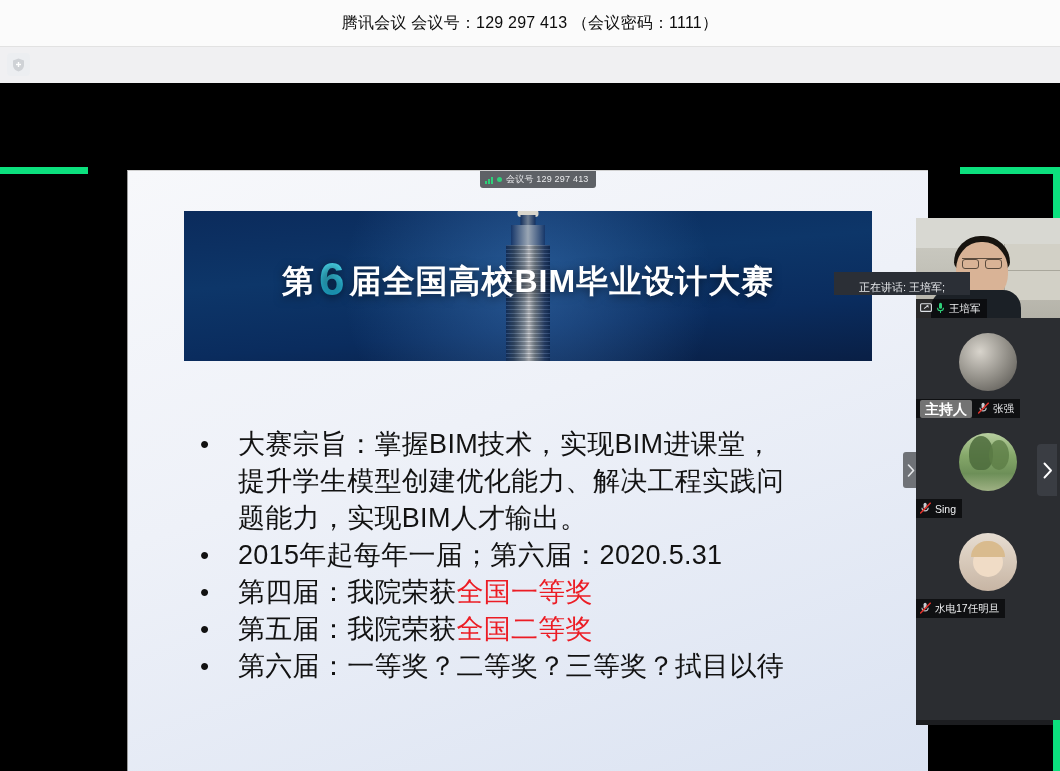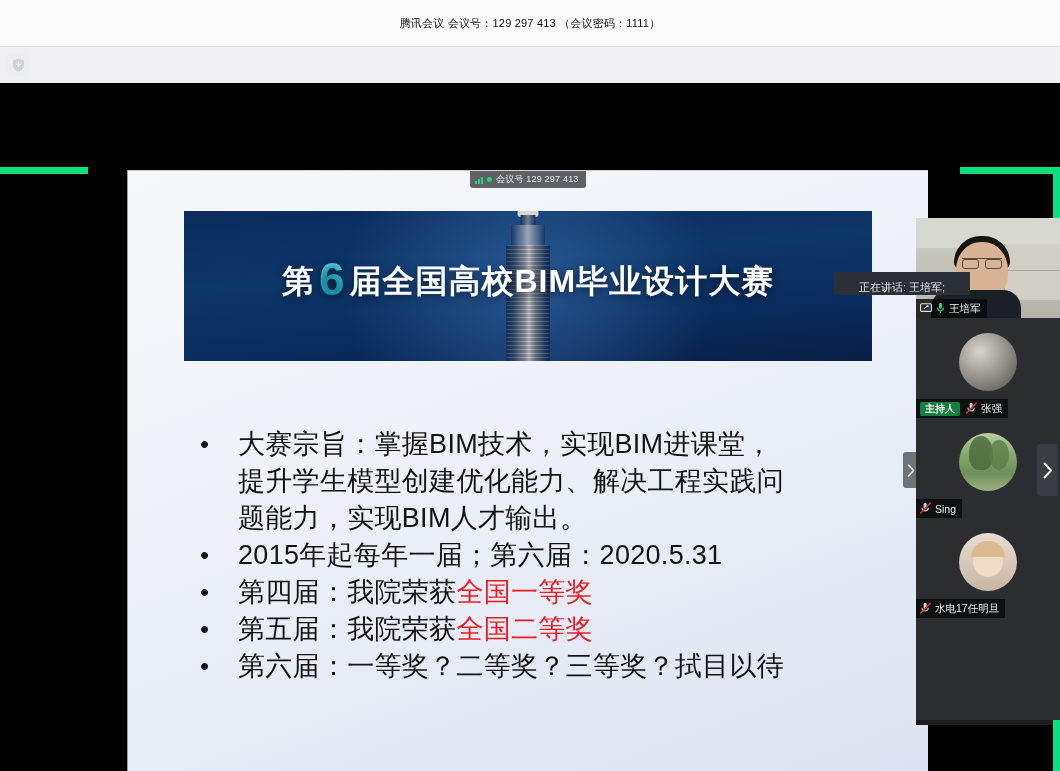--- a/index.html
+++ b/index.html
@@ -9,21 +9,21 @@
     -webkit-font-smoothing:antialiased;
   }
   .root{position:relative;width:1060px;height:771px;overflow:hidden;background:#000;}
 
   
   .topbar{
     position:absolute;left:0;top:0;width:1060px;height:46px;
     background:#fbfbfb;border-bottom:1px solid #e2e2e2;
     display:flex;align-items:center;justify-content:center;
   }
-  .topbar-title{font-size:11px;color:#0d0d0d;letter-spacing:.2px;white-space:nowrap;}
+  .topbar-title{font-size:16px;color:#0d0d0d;letter-spacing:.2px;white-space:nowrap;}
   .toolbar{
     position:absolute;left:0;top:47px;width:1060px;height:36px;
     background:#f0f0f2;border-bottom:1px solid #d6d6d8;
   }
   .shield-btn{
     position:absolute;left:7px;top:6px;width:23px;height:23px;border-radius:4px;
     background:#eceef1;display:flex;align-items:center;justify-content:center;
   }
   .shield-btn svg{display:block;}
 
@@ -42,21 +42,21 @@
   }
 
   
   .slide{
     position:absolute;left:127px;top:170px;width:800px;height:601px;
     background:linear-gradient(160deg,#f7f8fb 0%,#eef1f8 42%,#dbe3f2 100%);
     border-left:1px solid #9a9a9a;border-top:1px solid #cfcfcf;
     overflow:hidden;z-index:8;
   }
   .meeting-chip{
-    position:absolute;left:342px;top:0px;height:17px;padding:0 7px 0 5px;
+    position:absolute;left:352px;top:0px;height:17px;padding:0 7px 0 5px;
     background:#5e6166;border-bottom-left-radius:3px;border-bottom-right-radius:3px;
     display:flex;align-items:center;gap:4px;z-index:14;
   }
   .meeting-chip .bars{display:inline-flex;align-items:flex-end;gap:1px;height:8px;}
   .meeting-chip .bars i{display:block;width:2px;background:#2fd07a;}
   .meeting-chip .bars i:nth-child(1){height:3px;}
   .meeting-chip .bars i:nth-child(2){height:5px;}
   .meeting-chip .bars i:nth-child(3){height:7px;}
   .meeting-chip .dot{width:5px;height:5px;border-radius:50%;background:#2fd07a;}
   .meeting-chip .txt{font-size:9px;color:#e9eaec;white-space:nowrap;letter-spacing:.2px;}
@@ -141,21 +141,21 @@
   }
   .tile{position:relative;width:144px;height:100px;overflow:hidden;background:#2b2d31;}
   .tile.video{background:#7d8374;text-align:center;}
   .tile-name{
     position:absolute;left:0;bottom:0;height:19px;max-width:144px;
     background:rgba(10,10,12,.82);display:flex;align-items:center;gap:4px;
     padding:0 6px 0 4px;box-sizing:border-box;
   }
   .tile-name .nm{font-size:10.5px;color:#f0f1f3;white-space:nowrap;overflow:hidden;}
   .host-badge{
-    background:#15803d;color:#ffffff;font-size:10px;font-weight:bold;
+    background:#737373;color:#ffffff;font-size:14px;font-weight:bold;
     padding:2px 5px;border-radius:2px;line-height:1;margin-right:2px;
   }
   .avatar{
     position:absolute;left:50%;top:44%;transform:translate(-50%,-50%);
     width:58px;height:58px;border-radius:50%;overflow:hidden;
   }
   .av-moon{background:radial-gradient(circle at 36% 32%,#d8d4cc,#8d8a83 55%,#4e4c48 100%);}
   .av-woman{background:linear-gradient(180deg,#f2e4c6 0%,#e8d5ae 55%,#d8c49a 100%);position:relative;}
   .av-woman:before{
     content:"";position:absolute;left:50%;top:22%;transform:translateX(-50%);

